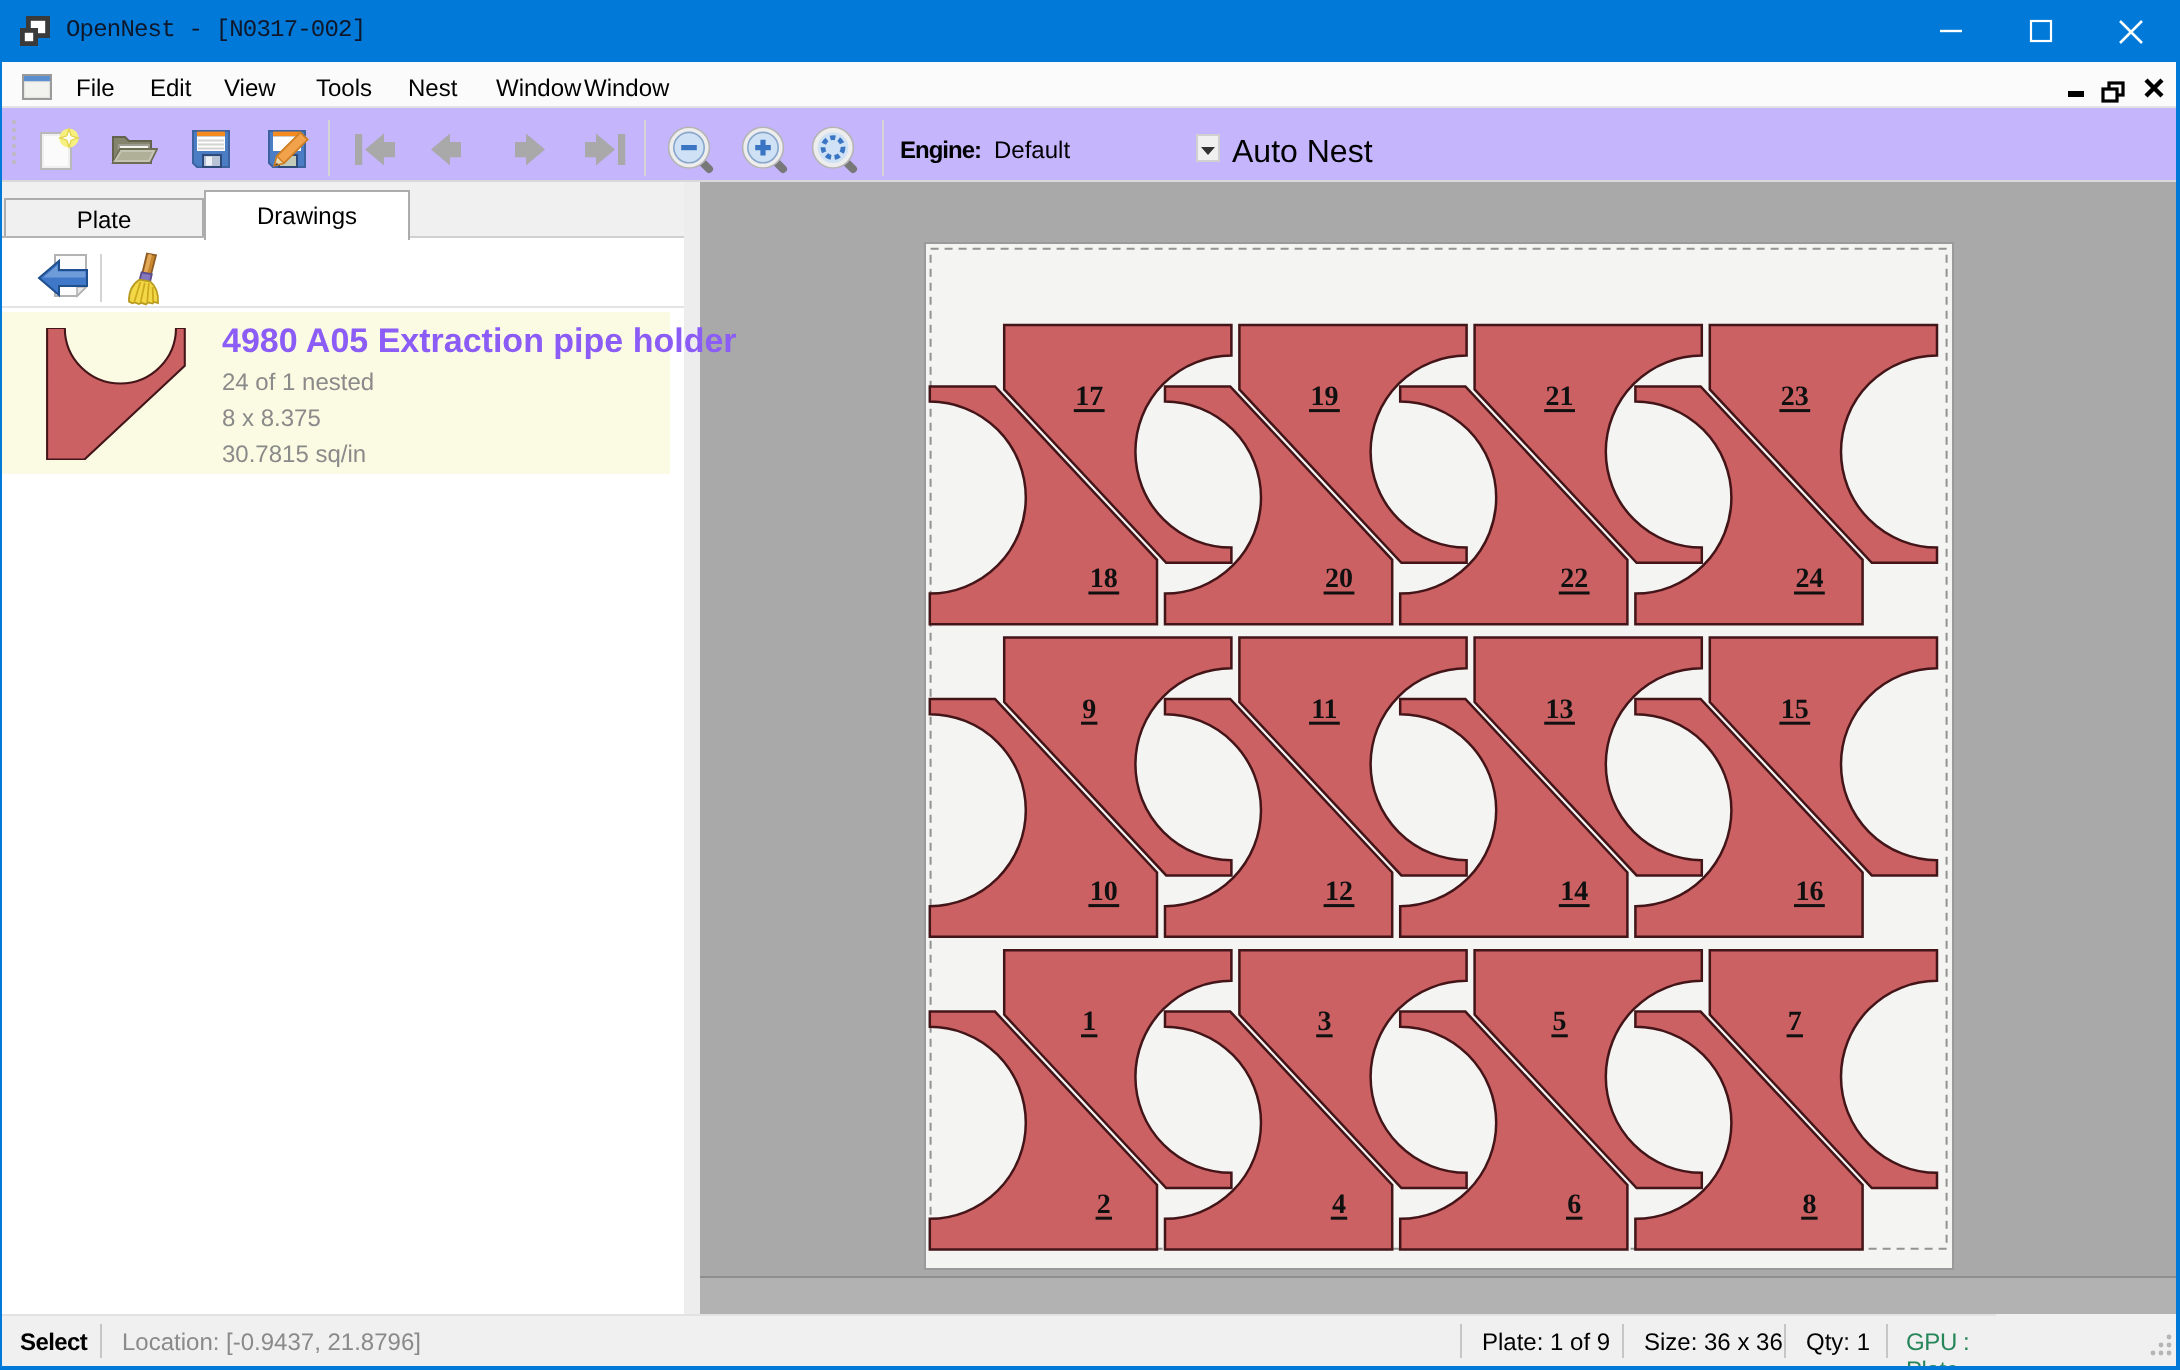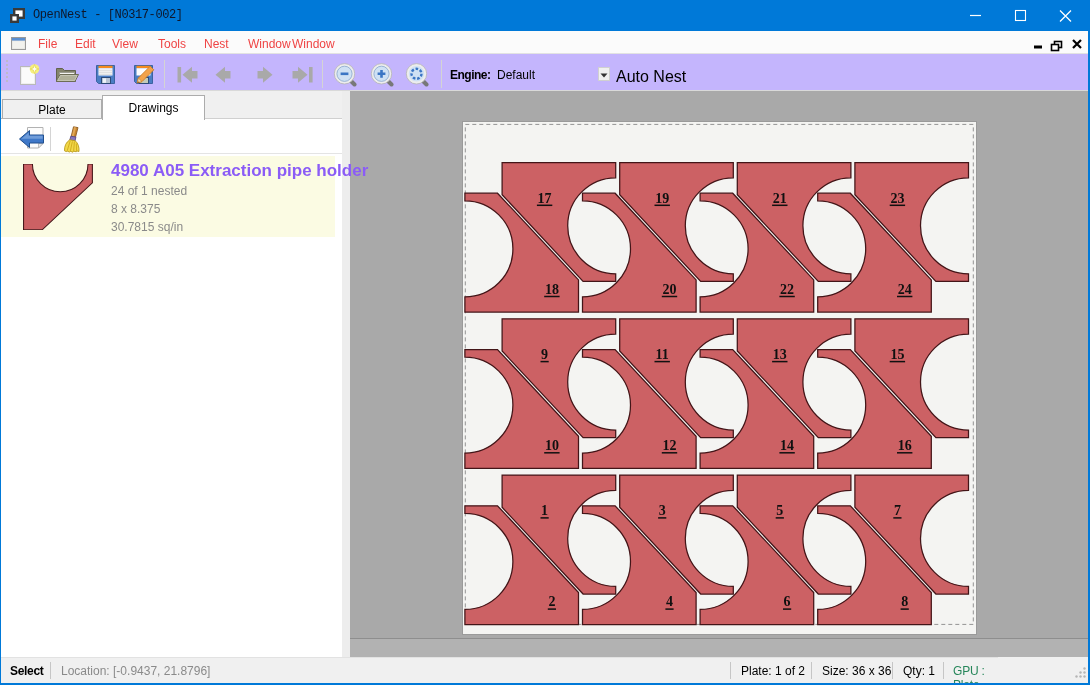--- a/index.html
+++ b/index.html
@@ -7,21 +7,21 @@
 body { font-family:"Liberation Sans", sans-serif; position:relative; background:#f0f0f0; }
 .abs { position:absolute; }
 
 
 #titlebar { left:0; top:0; width:1090px; height:31px; background:#0079d8; color:#fff; }
 #titletext { left:33px; top:8px; font-size:12px; color:#0f172a;font-family:Liberation Mono, monospace; }
 .winbtn { top:0; height:31px; width:45px; }
 
 
 #menubar { left:0; top:31px; width:1090px; height:23px; background:#fbfbfb; border-bottom:1px solid #e2e2e2; }
-.menuitem { top:6px; font-size:12px; color:#ef4444; }
+.menuitem { top:6px; font-size:12px; color:#000000; }
 
 
 #toolbar { left:0; top:54px; width:1090px; height:37px; background:#c4b5fd; border-bottom:1px solid #d9d9d9; }
 .tbsep { top:6px; width:1px; height:28px; background:#d4d4d4; }
 
 
 #leftpanel { left:0; top:91px; width:342px; height:566px; background:#f0f0f0; }
 #panelcontent { left:0; top:119px; width:342px; height:538px; background:#fff; }
 .tab { font-size:12px; color:#000; text-align:center; }
 #tab-plates { left:2px; top:99px; width:100px; height:20px; background:#f0f0f0; border:1px solid #acacac; border-bottom:none; line-height:20px; }
@@ -297,21 +297,21 @@
 <div id="item-title" class="abs">4980 A05 Extraction pipe holder</div>
 <div class="abs item-gray" style="top:184px">24 of 1 nested</div>
 <div class="abs item-gray" style="top:202px">8 x 8.375</div>
 <div class="abs item-gray" style="top:220px">30.7815 sq/in</div>
 
 <div id="statusbar" class="abs">
   <div class="sttext" style="left:10px;font-weight:bold;letter-spacing:-0.3px">Select</div>
   <div class="stsep" style="left:50px;top:4px"></div>
   <div class="sttext" style="left:61px;color:#8a8a8a">Location: [-0.9437, 21.8796]</div>
   <div class="stsep" style="left:730px;top:4px"></div>
-  <div class="sttext" style="left:741px">Plate: 1 of 2</div>
+  <div class="sttext" style="left:741px">Plate: 1 of 9</div>
   <div class="stsep" style="left:811px;top:4px"></div>
   <div class="sttext" style="left:822px">Size: 36 x 36</div>
   <div class="stsep" style="left:892px;top:4px"></div>
   <div class="sttext" style="left:903px">Qty: 1</div>
   <div class="stsep" style="left:943px;top:4px"></div>
   <div class="sttext" style="left:953px;color:#26865a;letter-spacing:-0.2px">GPU : Plate P1000</div>
   <svg class="abs" style="left:1074px;top:8px" width="13" height="13" viewBox="0 0 13 13">
     <g fill="#b5b5b5">
         <circle cx="10.5" cy="2.5" r="1.2"></circle>
         <circle cx="10.5" cy="6.5" r="1.2"></circle>

